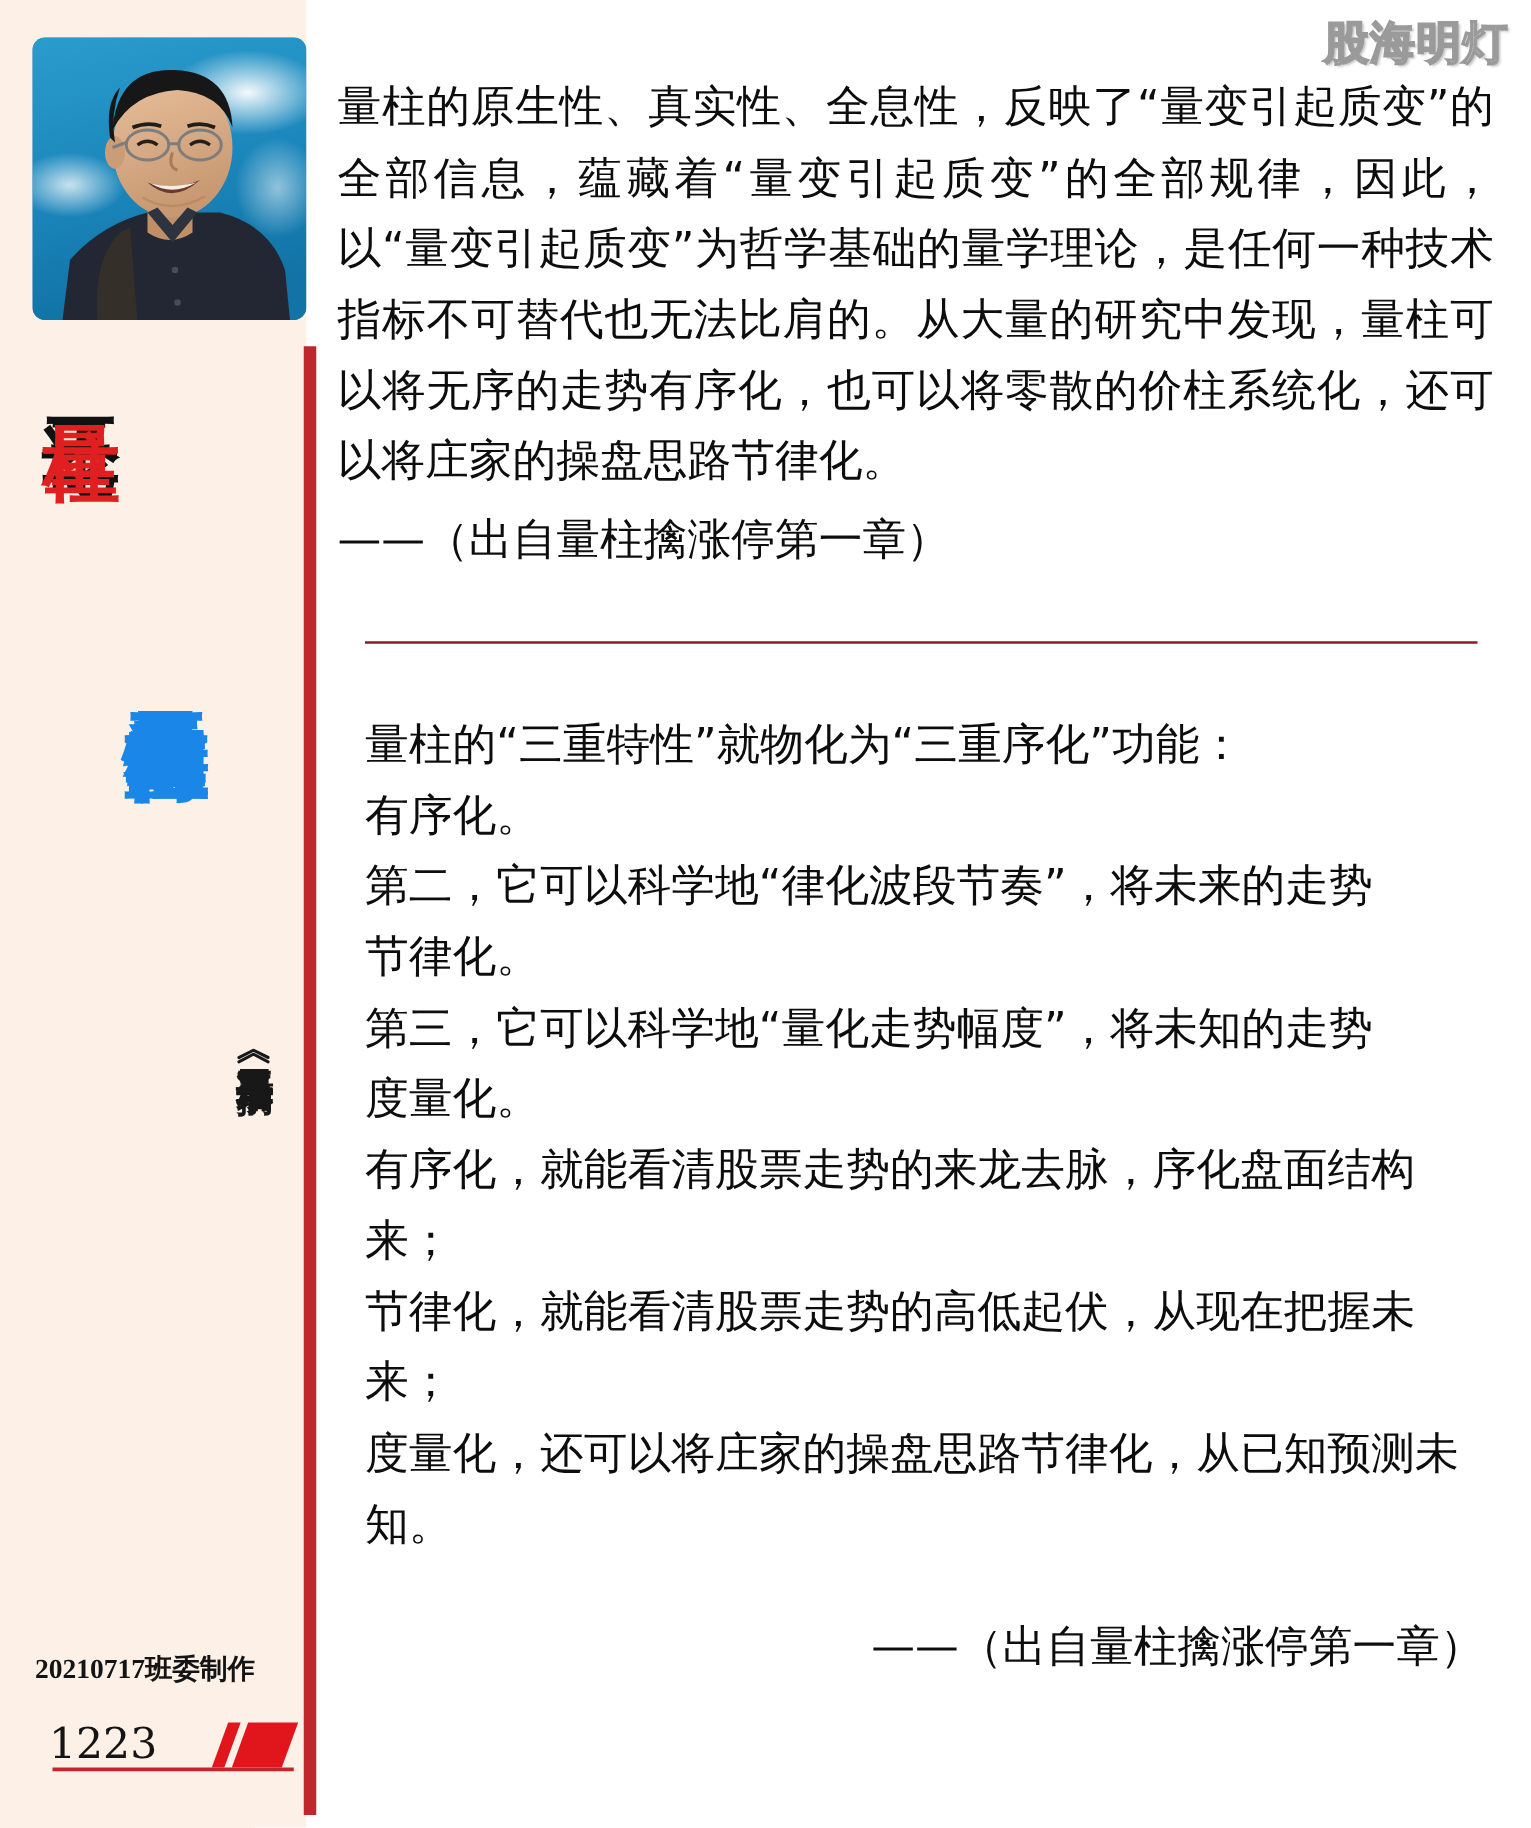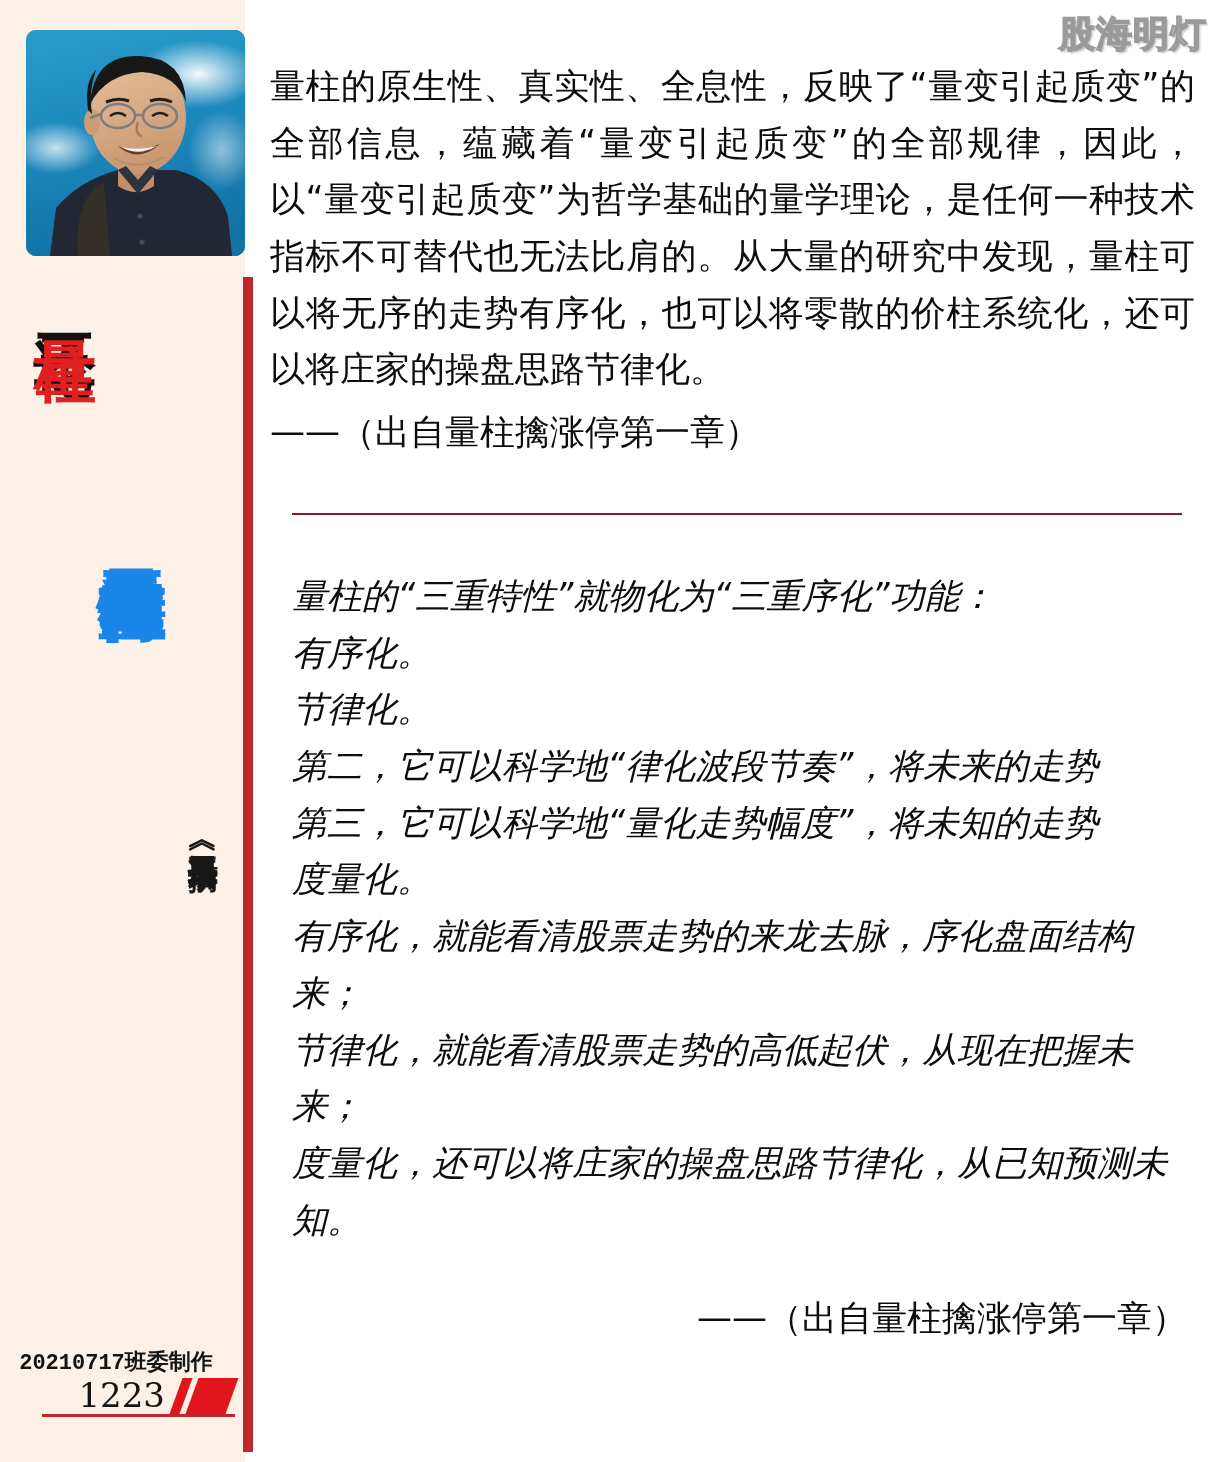--- a/index.html
+++ b/index.html
@@ -84,29 +84,28 @@
   
   #credit {
     position: absolute;
     left: 0;
     top: 1320px;
     width: 232px;
     text-align: center;
     font-size: 22px;
     font-weight: bold;
     color: #141414;
-    font-family: Liberation Mono, monospace;
-    margin-top: 27px;
+    font-family: Liberation Serif, serif;
   }
   #pagenum {
     position: absolute;
     left: 0;
     top: 1375px;
     width: 165px;
-    text-align: right;
+    text-align: center;
     font-size: 34px;
     color: #141414;
     font-family: "DejaVu Serif", "Liberation Serif", serif;
   }
   #footer-rule {
     position: absolute;
     left: 42px;
     top: 1414px;
     width: 193px;
     height: 3px;
@@ -181,21 +180,21 @@
     width: 890px;
     height: 2px;
     background: #8c1b25;
   }
   #block2 {
     position: absolute;
     left: 22px;
     top: 568px;
     width: 905px;
   }
-  #block2 .ln { white-space: nowrap; font-style: italic; }
+  #block2 .ln { white-space: nowrap; }
   #block2 .attrib2 {
     text-align: right;
     margin-top: 42px;
     padding-right: 10px;
   }
 </style>
 </head>
 <body>
 
 <div id="sidebar">
@@ -284,22 +283,22 @@
     <div>量柱的原生性、真实性、全息性，反映了“量变引起质变”的全部信息，蕴藏着“量变引起质变”的全部规律，因此，以“量变引起质变”为哲学基础的量学理论，是任何一种技术指标不可替代也无法比肩的。从大量的研究中发现，量柱可以将无序的走势有序化，也可以将零散的价柱系统化，还可以将庄家的操盘思路节律化。</div>
     <div class="attrib">——（出自量柱擒涨停第一章）</div>
   </div>
 
   <div id="divider"></div>
 
   <div id="block2" class="body-text">
     <div>
         <div class="ln">量柱的“三重特性”就物化为“三重序化”功能：</div>
         <div class="ln">有序化。</div>
+        <div class="ln">第二，它可以科学地“律化波段节奏”，将未来的走势</div>
         <div class="ln">节律化。</div>
-        <div class="ln">第二，它可以科学地“律化波段节奏”，将未来的走势</div>
         <div class="ln">第三，它可以科学地“量化走势幅度”，将未知的走势</div>
         <div class="ln">度量化。</div>
         <div class="ln">有序化，就能看清股票走势的来龙去脉，序化盘面结构</div>
         <div class="ln">来；</div>
         <div class="ln">节律化，就能看清股票走势的高低起伏，从现在把握未</div>
         <div class="ln">来；</div>
         <div class="ln">度量化，还可以将庄家的操盘思路节律化，从已知预测未</div>
         <div class="ln">知。</div>
       </div>
     <div class="attrib2">——（出自量柱擒涨停第一章）</div>

